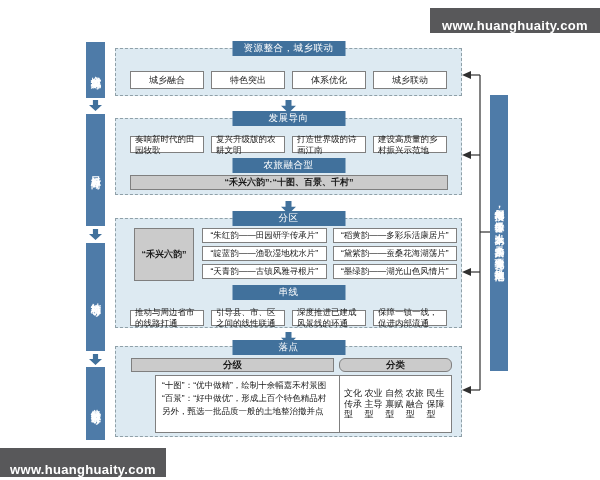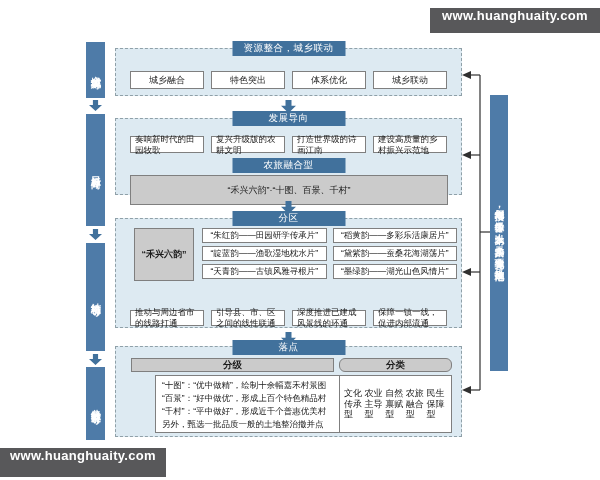--- a/index.html
+++ b/index.html
@@ -12,21 +12,21 @@
     --arrow-blue:#41719c;
     --connector:#303030;
     --watermark-bg:#58585a;
   }
   html,body{margin:0;padding:0;}
   body{font-family:"Liberation Sans","DejaVu Sans",sans-serif;background:#fff;}
   .canvas{position:relative;width:600px;height:480px;background:#ffffff;overflow:hidden;}
 
   
   .watermark{position:absolute;background:var(--watermark-bg);color:#fff;
-    display:flex;align-items:flex-start;justify-content:center;
+    display:flex;align-items:flex-end;justify-content:center;
     font-size:13px;font-weight:bold;letter-spacing:0.3px;}
   .wm-top{left:430px;top:8px;width:170px;height:25px;}
   .wm-bottom{left:0;top:448px;width:166px;height:29px;}
 
   
   .vbar{position:absolute;background:var(--bar-blue);color:#fff;
     writing-mode:vertical-rl;text-orientation:upright;
     display:flex;align-items:center;justify-content:center;
     font-size:10px;font-weight:bold;letter-spacing:1px;}
   .lb1{left:86px;top:42px;width:19px;height:56px;}
@@ -63,23 +63,23 @@
   .hdr-top4{top:-7px;}
 
   .row4{position:absolute;left:14px;right:14px;display:flex;gap:7px;}
   .r-s1{top:14px;height:26px;}
   .r-s2{top:9px;height:25px;}
   .r-s3{top:83px;height:24px;}
   .wbox{flex:1;background:#fff;border:1px solid var(--box-border);box-sizing:border-box;
     font-size:8.5px;line-height:11px;display:flex;align-items:center;padding:1px 4px;color:#1a1a1a;margin-top:8px;}
   .wbox.center{justify-content:center;text-align:center;font-size:9px;}
 
-  .graybar{position:absolute;left:14px;right:13px;top:56px;height:30px;
+  .graybar{position:absolute;left:14px;right:13px;top:56px;height:15px;
     background:var(--gray-fill);border:1px solid var(--box-border);box-sizing:border-box;
-    font-size:9px;font-weight:normal;color:#1a1a1a;display:flex;align-items:center;justify-content:center;}
+    font-size:9px;font-weight:bold;color:#1a1a1a;display:flex;align-items:center;justify-content:center;}
 
   .zone-label{position:absolute;left:18px;top:9px;width:60px;height:53px;
     background:var(--gray-fill);border:1px solid var(--box-border);box-sizing:border-box;
     font-size:9px;font-weight:bold;color:#1a1a1a;display:flex;align-items:center;justify-content:center;}
   .zone-grid{position:absolute;left:86px;width:255px;top:9px;
     display:grid;grid-template-columns:1fr 1fr;grid-auto-rows:15px;column-gap:6px;row-gap:3px;}
   .zbox{background:#fff;border:1px solid var(--box-border);box-sizing:border-box;
     font-size:8.5px;color:#1a1a1a;display:flex;align-items:center;justify-content:center;white-space:nowrap;}
 
   .colhdr{position:absolute;height:14px;background:var(--gray-fill);
@@ -151,37 +151,37 @@
     <div class="sec-header hdr-top">分区</div>
     <div class="zone-label">“禾兴六韵”</div>
     <div class="zone-grid">
       <div class="zbox">“朱红韵——田园研学传承片”</div>
       <div class="zbox">“稻黄韵——多彩乐活康居片”</div>
       <div class="zbox">“靛蓝韵——渔歌湿地枕水片”</div>
       <div class="zbox">“黛紫韵——蚕桑花海湖荡片”</div>
       <div class="zbox">“天青韵——古镇风雅寻根片”</div>
       <div class="zbox">“墨绿韵——湖光山色风情片”</div>
     </div>
+    <div class="sec-header hdr-mid3">串线</div>
     <div class="row4 r-s3">
       <div class="wbox">推动与周边省市的线路打通</div>
       <div class="wbox">引导县、市、区之间的线性联通</div>
       <div class="wbox">深度推进已建成风景线的环通</div>
       <div class="wbox">保障一镇一线，促进内部流通</div>
     </div>
   </div>
   <div class="down-arrow sa3"></div>
 
   <div class="sec sec4">
     <div class="sec-header hdr-top4">落点</div>
     <div class="colhdr gh">分级</div>
     <div class="colhdr ch">分类</div>
     <div class="colbox gb">
       <div>“十图”：“优中做精”，绘制十余幅嘉禾村景图</div>
       <div>“百景”：“好中做优”，形成上百个特色精品村</div>
-      <div>“千村”：“平中做好”，形成近千个普惠优美村</div>
       <div>另外，甄选一批品质一般的土地整治撤并点</div>
     </div>
     <div class="colbox cb">
       <div>文化传承型</div>
       <div>农业主导型</div>
       <div>自然禀赋型</div>
       <div>农旅融合型</div>
       <div>民生保障型</div>
     </div>
   </div>

